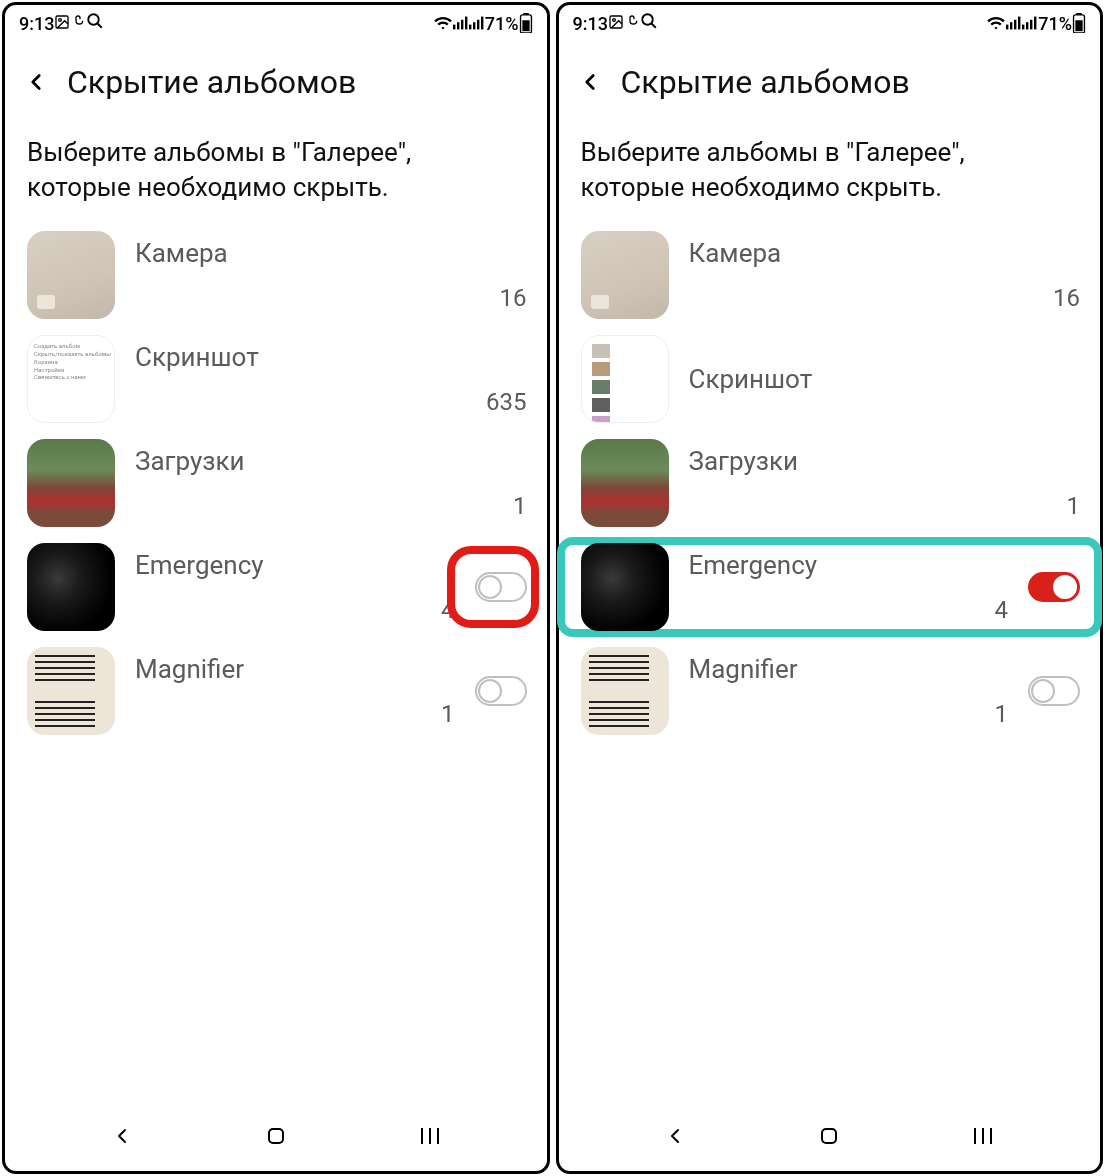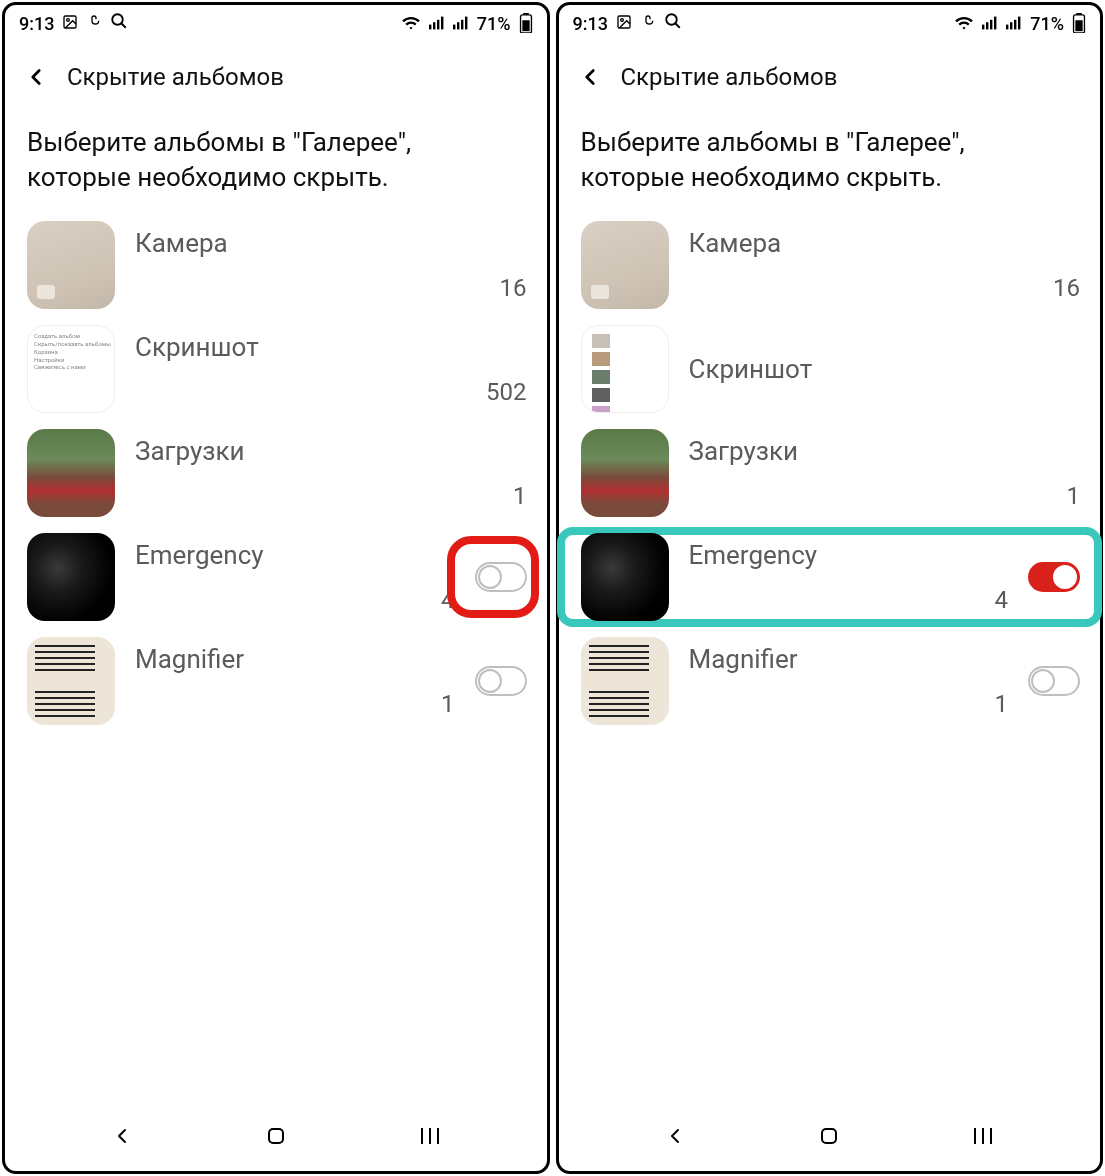--- a/index.html
+++ b/index.html
@@ -26,31 +26,31 @@
   .statusbar {
     height: 36px;
     display: flex;
     align-items: center;
     justify-content: space-between;
     padding: 0 14px;
     font-size: 18px;
     color: #000;
     font-weight: 500;
   }
-  .status-left, .status-right { display: flex; align-items: center; gap: 8px; }
+  .status-left, .status-right { display: flex; align-items: center; gap: 0; }
   .status-right svg { display: block; }
   
   .header {
     display: flex;
     align-items: center;
     gap: 18px;
     padding: 22px 18px 10px 18px;
   }
   .back-icon { width: 26px; height: 26px; }
-  .header-title { font-size: 24px; color: #111; font-weight: 400; }
+  .header-title { font-size: 32px; color: #111; font-weight: 400; }
   
   .subtitle {
     font-size: 26px;
     color: #111;
     line-height: 1.35;
     padding: 24px 22px 18px 22px;
   }
   
   .list { display: flex; flex-direction: column; }
   .row {
@@ -236,21 +236,21 @@
       </div>
     </div>
     <div class="row">
       <div class="thumb shot">Создать альбом
 Скрыть/показать альбомы
 Корзина
 Настройки
 Свяжитесь с нами</div>
       <div class="row-text">
         <span class="row-title">Скриншот</span>
-        <span class="row-count">502</span>
+        <span class="row-count">635</span>
       </div>
     </div>
     <div class="row">
       <div class="thumb down"></div>
       <div class="row-text">
         <span class="row-title">Загрузки</span>
         <span class="row-count">1</span>
       </div>
     </div>
     <div class="row">

